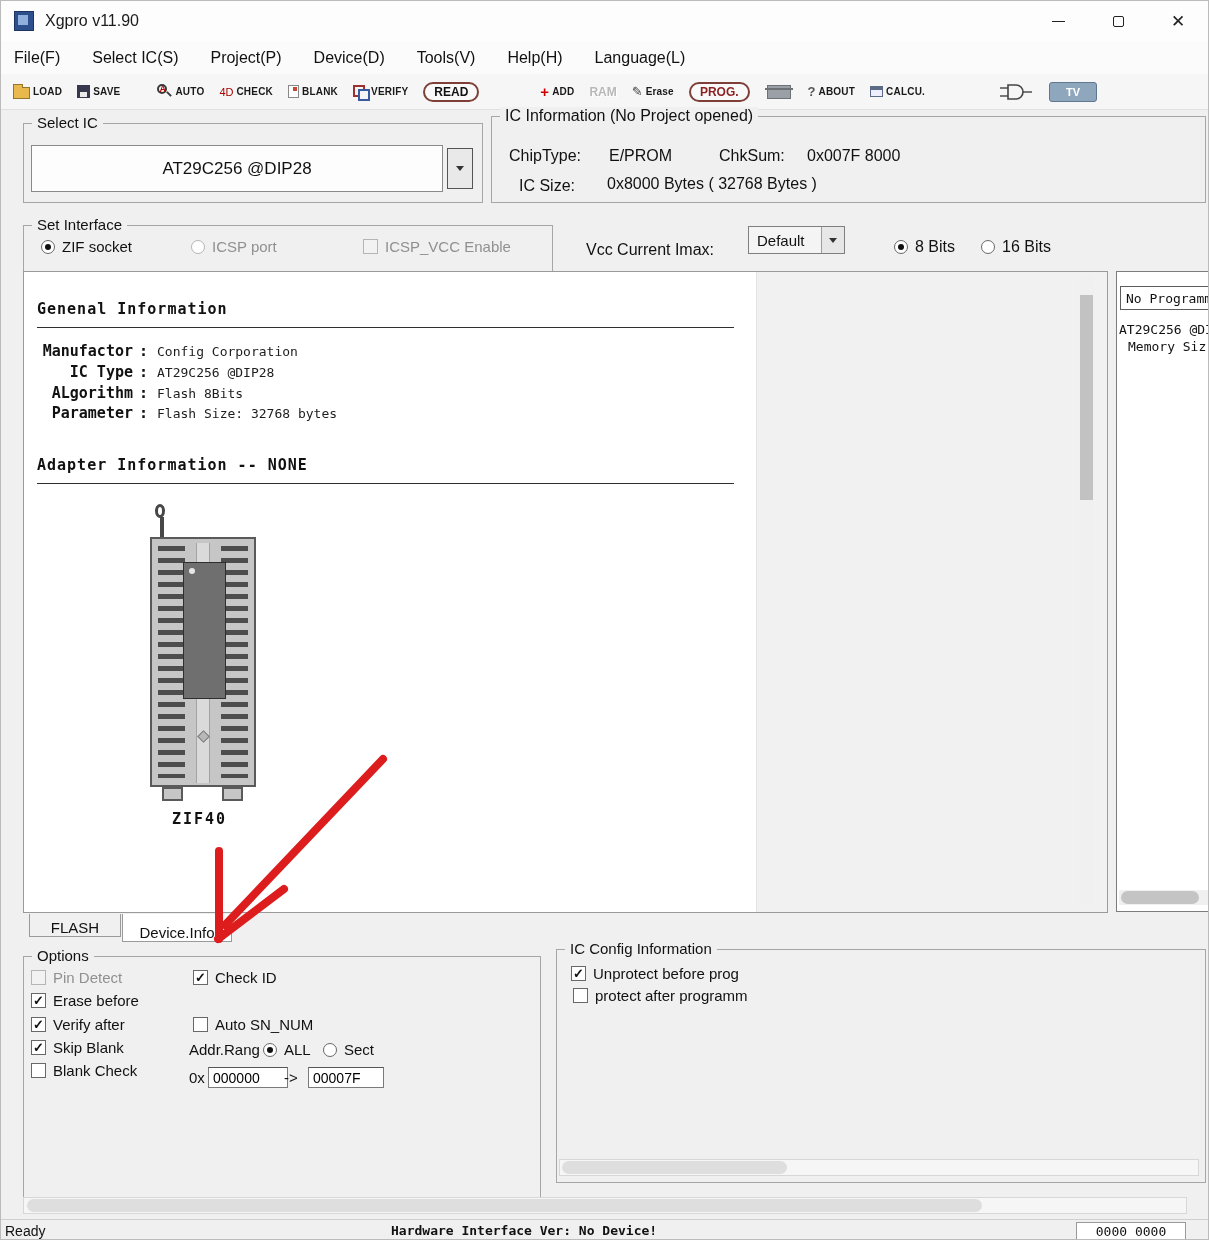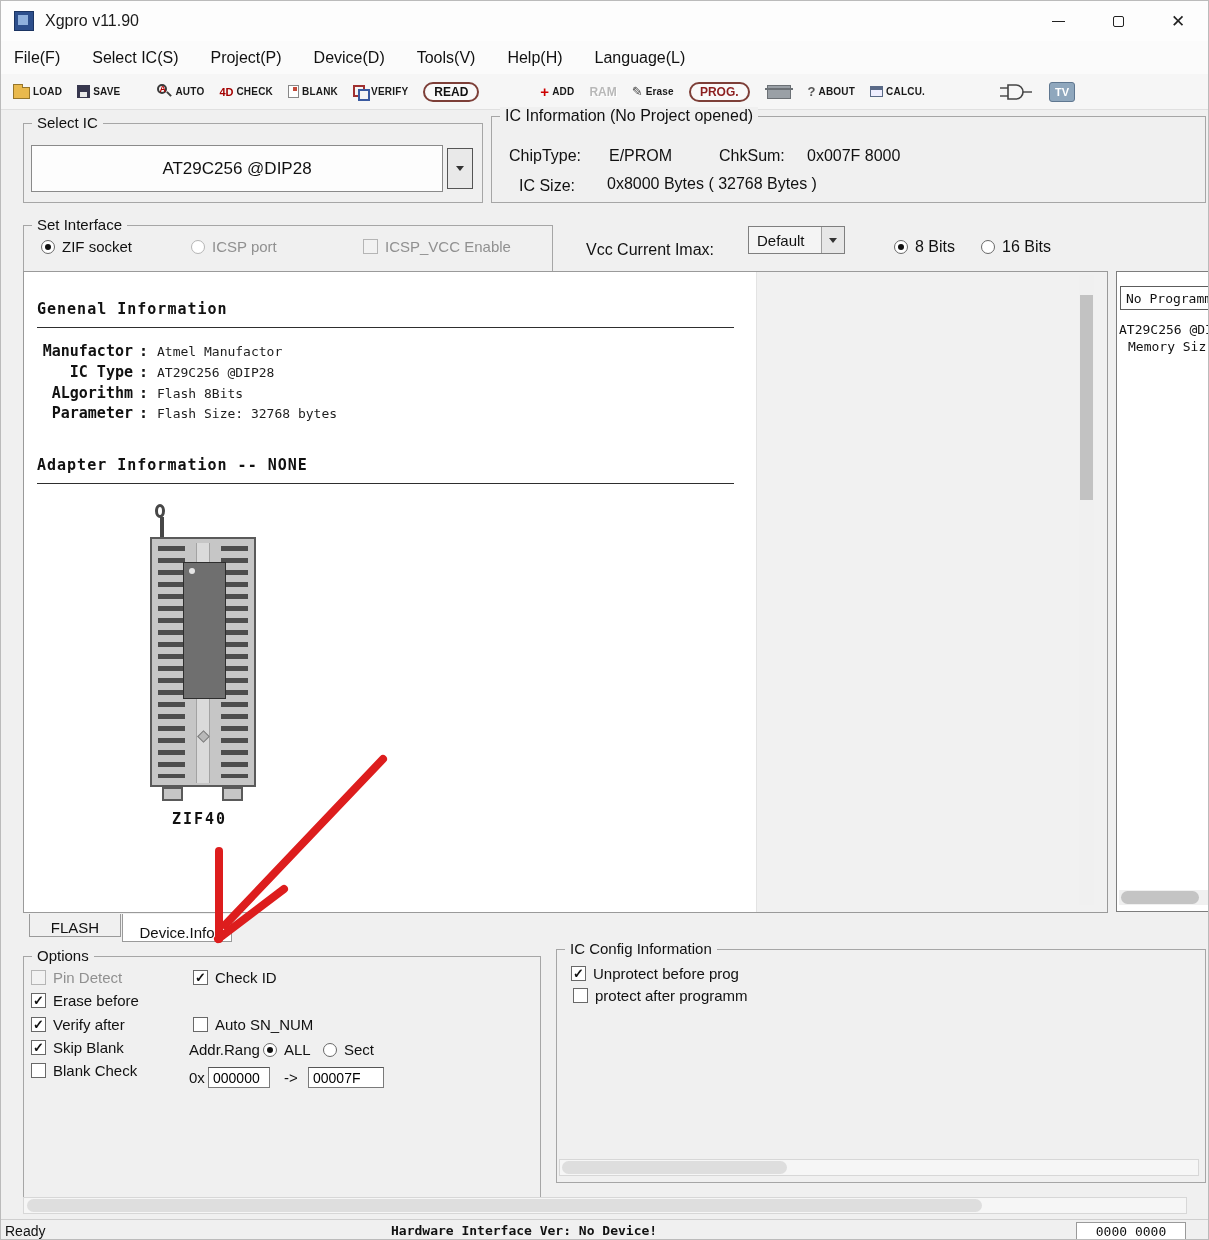--- a/index.html
+++ b/index.html
@@ -28,39 +28,39 @@
 .tlbl{font-size:10px;font-weight:bold;color:#191919;letter-spacing:.2px}
 .sp30{width:22px}.sp40{width:46px}.sp60{width:58px}
 .ic-folder{width:17px;height:12px;background:#e9b94d;border:1px solid #96762b;position:relative;margin-top:2px}
 .ic-folder::before{content:"";position:absolute;left:-1px;top:-4px;width:8px;height:3px;background:#e9b94d;border:1px solid #96762b;border-bottom:none}
 .ic-floppy{width:13px;height:13px;background:#37374e;position:relative}
 .ic-floppy::after{content:"";position:absolute;left:3px;bottom:1px;width:7px;height:5px;background:#e9e9e9}
 .ic-mag{width:15px;height:15px;position:relative}
 .ic-mag .ring{position:absolute;left:0;top:0;width:10px;height:10px;border:2px solid #3a3a3a;border-radius:50%}
 .ic-mag .handle{position:absolute;left:9px;top:9px;width:6px;height:2px;background:#3a3a3a;transform:rotate(45deg)}
 .ic-mag .a{position:absolute;left:2px;top:0px;font-size:9px;font-weight:bold;color:#b30000;line-height:10px}
-.ic-txt-red{font-size:11px;font-weight:bold;color:#a40000}
+.ic-txt-red{font-size:11px;font-weight:normal;color:#a40000}
 .ic-doc{width:11px;height:13px;background:#fff;border:1px solid #888;position:relative}
 .ic-doc::after{content:"";position:absolute;right:1px;top:1px;width:4px;height:4px;background:#c24a3a}
 .ic-verify{width:15px;height:13px;position:relative}
 .ic-verify::before{content:"";position:absolute;left:0;top:0;width:8px;height:8px;border:2px solid #a03030}
 .ic-verify::after{content:"";position:absolute;left:5px;top:4px;width:8px;height:8px;border:2px solid #3a5aa0;background:#f6f6f6}
 .oval-btn{border:2px solid #7d3f38;border-radius:13px;padding:1px 9px;font-size:12px;font-weight:bold;background:#f9f9f9}
 .oval-btn.read{color:#111}
 .oval-btn.prog{color:#8c1f1f}
 .ic-plus{font-size:15px;font-weight:bold;color:#c00;line-height:14px}
 .ram-txt{font-size:12px;font-weight:bold;color:#b8b8b8;text-shadow:1px 1px 0 #fff}
 .ic-pencil{font-size:13px;color:#444;transform:rotate(0deg)}
 .ic-chip{width:24px;height:14px;position:relative;background:#9aa0a6;border:1px solid #6c7176;margin:0 2px}
 .ic-chip::before,.ic-chip::after{content:"";position:absolute;left:-3px;right:-3px;top:2px;height:2px;border-top:2px double #6c7176}
 .ic-q{font-size:13px;font-weight:bold;color:#555}
 .ic-calc{width:13px;height:11px;border:1px solid #5a6a87;background:#eef;position:relative}
 .ic-calc::before{content:"";position:absolute;left:0;top:0;right:0;height:3px;background:#5a6a87}
 .ic-gate{display:block}
-.ic-tv{width:26px;height:20px;background:#8fa7bd;border:1px solid #5f7790;border-radius:3px;color:#fff;font-size:11px;font-weight:bold;display:flex;align-items:center;justify-content:center}
+.ic-tv{width:48px;height:20px;background:#8fa7bd;border:1px solid #5f7790;border-radius:3px;color:#fff;font-size:11px;font-weight:bold;display:flex;align-items:center;justify-content:center}
 
 
 .fieldset{position:absolute;border:1px solid #a6a6a6}
 .legend{position:absolute;top:-10px;left:8px;background:#f0f0f0;padding:0 5px;font-size:15px;white-space:nowrap}
 
 
 .chkrow{position:absolute;display:flex;align-items:center;gap:7px;font-size:15px;white-space:nowrap}
 .cbox{width:15px;height:15px;background:#fff;border:1px solid #686868;display:flex;align-items:center;justify-content:center;font-size:13px;font-weight:bold;color:#111;flex:0 0 auto}
 .cbox.checked::after{content:"✓"}
 .cbox.disabled{background:#f2f2f2;border-color:#b5b5b5}
@@ -289,21 +289,21 @@
   </div>
 
   <div class="main-panel">
     <div class="doc">
 
       <div class="sec-head" style="top:28px">Genenal Information</div>
 
       <div class="inforow" style="top:70px">
         <span class="lab">Manufactor</span>
         <span class="col">:</span>
-        <span class="val">Atmel Manufactor</span>
+        <span class="val">Config Corporation</span>
       </div>
       <div class="inforow" style="top:91px">
         <span class="lab">IC Type</span>
         <span class="col">:</span>
         <span class="val">AT29C256 @DIP28</span>
       </div>
       <div class="inforow" style="top:112px">
         <span class="lab">ALgorithm</span>
         <span class="col">:</span>
         <span class="val">Flash 8Bits</span>
@@ -389,21 +389,21 @@
   <span class="lbl15 clip" style="left:188px;top:1040px;width:75px">Addr.Rang</span>
   <div class="chkrow" style="left:262px;top:1040px">
     <span class="rad sel"></span>
     <span>ALL</span>
   </div>
   <div class="chkrow" style="left:322px;top:1040px">
     <span class="rad"></span>
     <span>Sect</span>
   </div>
   <span class="lbl15" style="left:188px;top:1068px">0x</span>
-  <input class="hexin" style="left: 207px; top: 1066px; width: 62px;" value="000000">
+  <input class="hexin" style="left: 207px; top: 1066px; width: 80px;" value="000000">
   <span class="lbl15" style="left:283px;top:1068px">-&gt;</span>
   <input class="hexin" style="left: 307px; top: 1066px; width: 76px;" value="00007F">
 
   <div class="fieldset" style="left:555px;top:948px;width:650px;height:234px">
     <span class="legend">IC Config Information</span>
   </div>
   <div class="chkrow" style="left:570px;top:964px">
     <span class="cbox checked"></span>
     <span>Unprotect before prog</span>
   </div>

